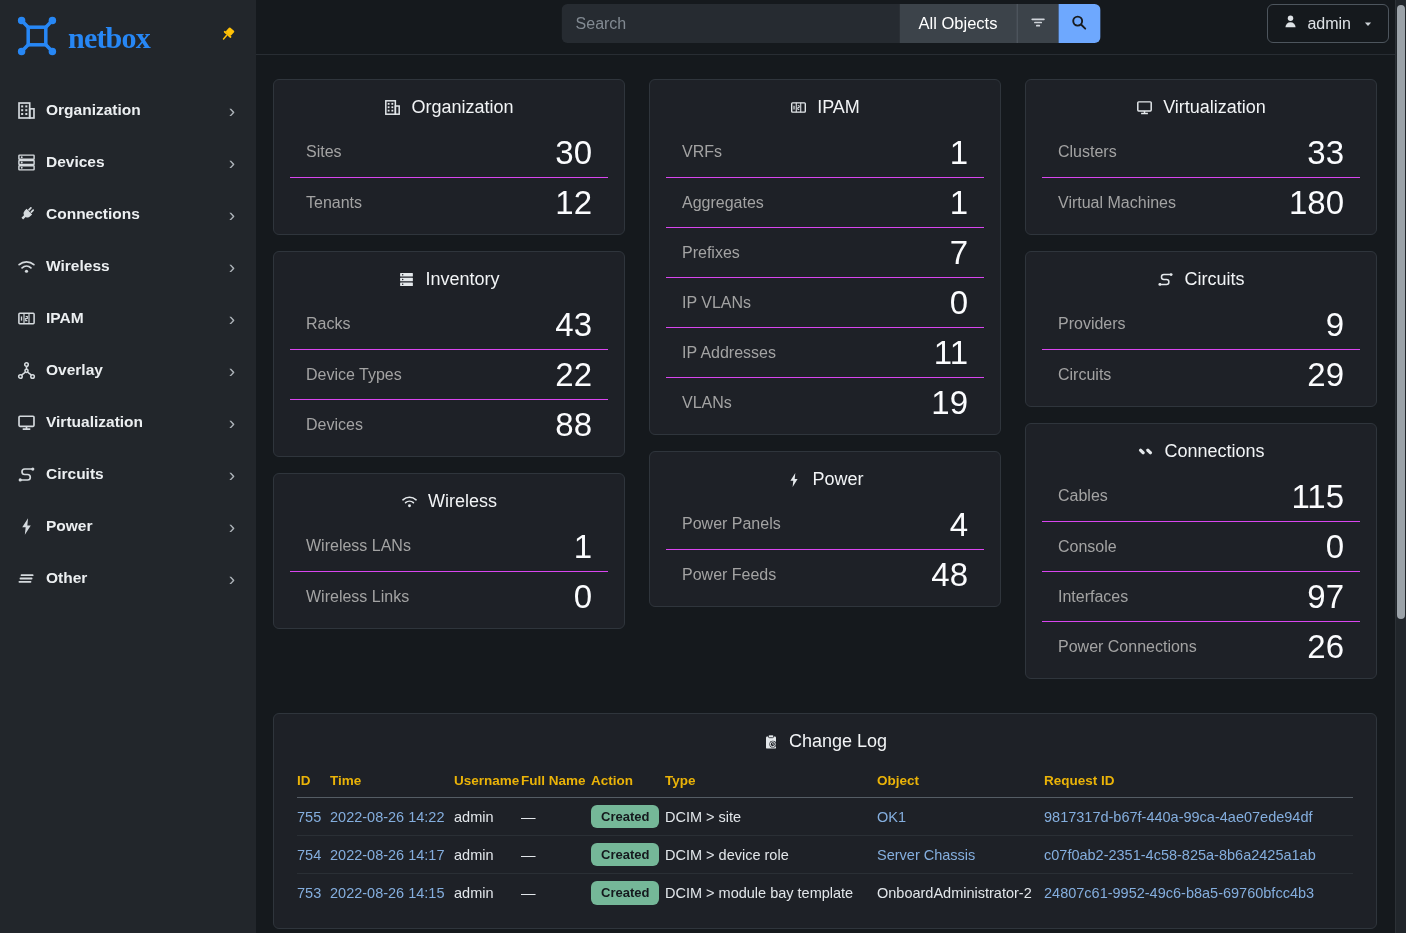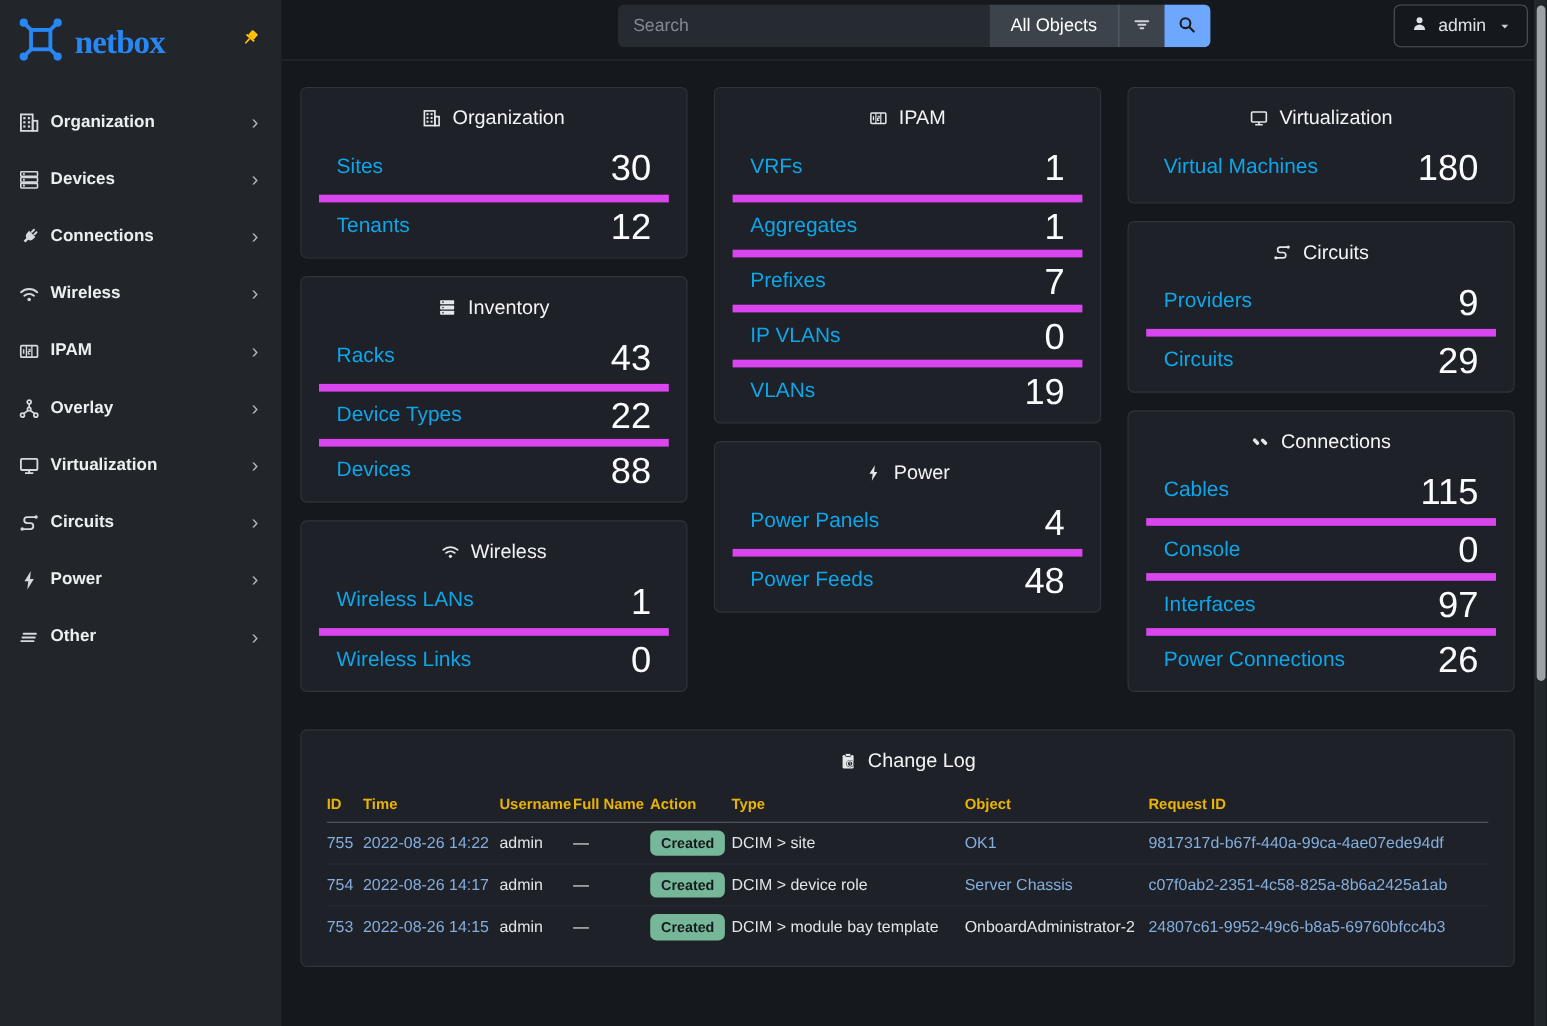--- a/index.html
+++ b/index.html
@@ -32,22 +32,22 @@
   .user-btn .caret { margin-left:3px; display:flex; color:#cbd1d6; }
   
   .content { padding:24px 17px 0; }
   .dash { display:flex; gap:24px; align-items:flex-start; }
   .col { width:352px; display:flex; flex-direction:column; gap:16px; }
   .card { background:#1e2127; border:1px solid #2f353c; border-radius:6px; }
   .card-header { display:flex; align-items:center; justify-content:center; gap:10px; padding:17px 0 9px; color:#f2f4f6; font-size:18px; }
   .card-header .hicon { color:#e4e8eb; display:flex; }
   .card-body { margin:0 16px; padding-bottom:7px; }
   .stat-row { display:flex; align-items:center; justify-content:space-between; height:50px; padding:0 16px; }
-  .stat-row + .stat-row { border-top:7px solid #d946ef; }
-  .stat-label { color:#0ea5e9; font-size:19px; text-decoration:none; cursor:pointer; }
+  .stat-row + .stat-row { border-top:1px solid #d946ef; }
+  .stat-label { color:#a3a3a3; font-size:16px; text-decoration:none; cursor:pointer; }
   .stat-value { color:#fbfcfe; font-size:33px; font-weight:400; line-height:1;margin-left:34px; }
   
   .changelog { margin-top:34px; width:1104px; }
   .cl-wrap { padding:4px 23px 16px; }
   table { width:100%; border-collapse:collapse; table-layout:fixed; }
   thead th { text-align:left; color:#eab308; font-size:13.5px; font-weight:700; padding:8px 0 9px; border-bottom:1px solid #555d65; }
   tbody td { font-size:14.5px; color:#e2e6ea; height:38px; padding-right:8px; overflow:hidden; white-space:nowrap; }
   tbody tr + tr td { border-top:1px solid #2a2f35; }
   .cell-link { color:#84aede; text-decoration:none; cursor:pointer; }
   .badge { background:#75b798; color:#15191d; font-weight:700; font-size:13px; padding:4px 10px; border-radius:6px; display:inline-block; line-height:1.2; }
@@ -372,20 +372,24 @@
             </div>
             <div class="stat-row">
               <a class="stat-label">Prefixes</a>
               <div class="stat-value">7</div>
             </div>
             <div class="stat-row">
               <a class="stat-label">IP VLANs</a>
               <div class="stat-value">0</div>
             </div>
             <div class="stat-row">
+              <a class="stat-label">IP Addresses</a>
+              <div class="stat-value">11</div>
+            </div>
+            <div class="stat-row">
               <a class="stat-label">VLANs</a>
               <div class="stat-value">19</div>
             </div>
           </div>
         </div>
 
         <div class="card">
           <div class="card-header">
             <span class="hicon">
               <svg width="16" height="16" viewBox="0 0 16 16" fill="currentColor">
@@ -412,20 +416,24 @@
           <div class="card-header">
             <span class="hicon">
               <svg width="17" height="17" viewBox="0 0 16 16" fill="none" stroke="currentColor" stroke-width="1.4">
                   <rect x="1.7" y="2.7" width="12.6" height="8.5" rx="0.8"></rect>
                   <path d="M8 11.2 v2.2 M4.8 13.6 h6.4"></path>
                 </svg>
             </span>
             <span>Virtualization</span>
           </div>
           <div class="card-body">
+            <div class="stat-row">
+              <a class="stat-label">Clusters</a>
+              <div class="stat-value">33</div>
+            </div>
             <div class="stat-row">
               <a class="stat-label">Virtual Machines</a>
               <div class="stat-value">180</div>
             </div>
           </div>
         </div>
 
         <div class="card">
           <div class="card-header">
             <span class="hicon">

